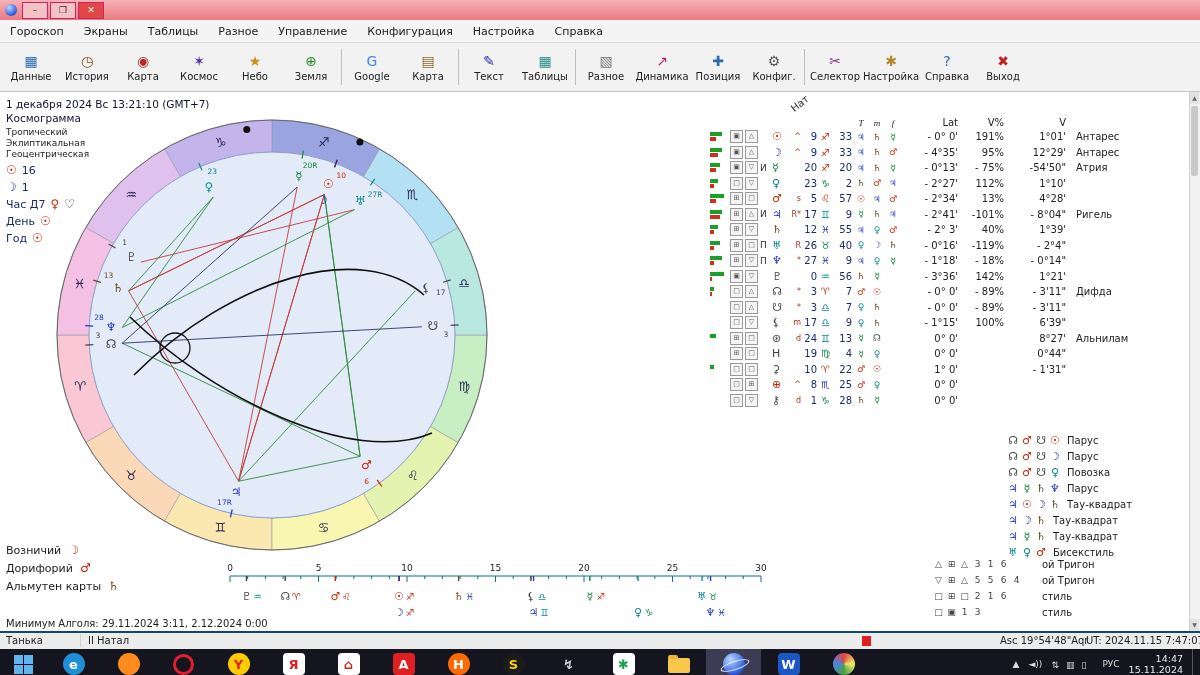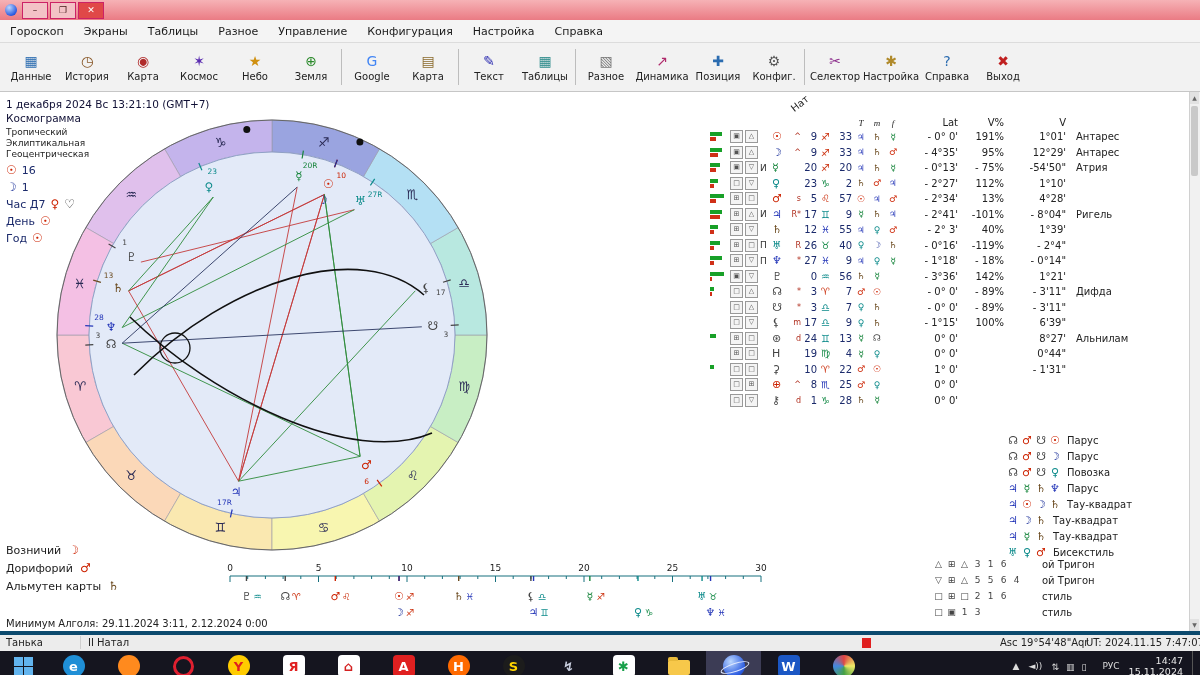--- a/index.html
+++ b/index.html
@@ -64,21 +64,21 @@
   .bi-g{font-size:12px;}
   .algol{position:absolute;left:6px;top:526px;font-size:10px;color:#222;z-index:3;}
   
   #scale{position:absolute;left:220px;top:470px;z-index:2;}
   
   .scrollbar{position:absolute;right:0;top:0;width:10px;height:539px;background:#f1f1f1;border-left:1px solid #d0d0d0;z-index:5;}
   .sb-arrow{position:absolute;left:0;width:9px;height:12px;font-size:6px;text-align:center;line-height:12px;color:#666;background:#e2e2e2;}
   .sb-up{top:0;}.sb-down{bottom:0;}
   .sb-thumb{position:absolute;left:1px;top:14px;width:7px;height:70px;background:#c9c9c9;border-radius:2px;}
   
-  .statusbar{position:relative;height:16px;background:#ececec;border-top:4px solid #0c4a6e;font-size:10px;color:#222;}
+  .statusbar{position:relative;height:16px;background:#ececec;border-top:2px solid #0c4a6e;font-size:10px;color:#222;}
   .statusbar span{position:absolute;top:2px;white-space:nowrap;}
   .st-sep{position:absolute;left:80px;top:1px;width:1px;height:13px;background:#cfcfcf;}
   .st-red{position:absolute;left:862px;top:3px;width:9px;height:10px;background:#e02020;}
   
   .taskbar{height:30px;background:#15151f;display:flex;align-items:center;color:#e8e8e8;}
   #taskbar-items{display:flex;align-items:center;height:30px;}
   .tb-item{width:55px;height:30px;display:flex;align-items:center;justify-content:center;position:relative;}
   .tb-item.tb-start{width:46px;}
   .tb-item.active{background:#3c3c55;}
   .tb-item.open::after{content:"";position:absolute;bottom:0;left:14px;right:14px;height:2px;background:#7ab6e8;}

